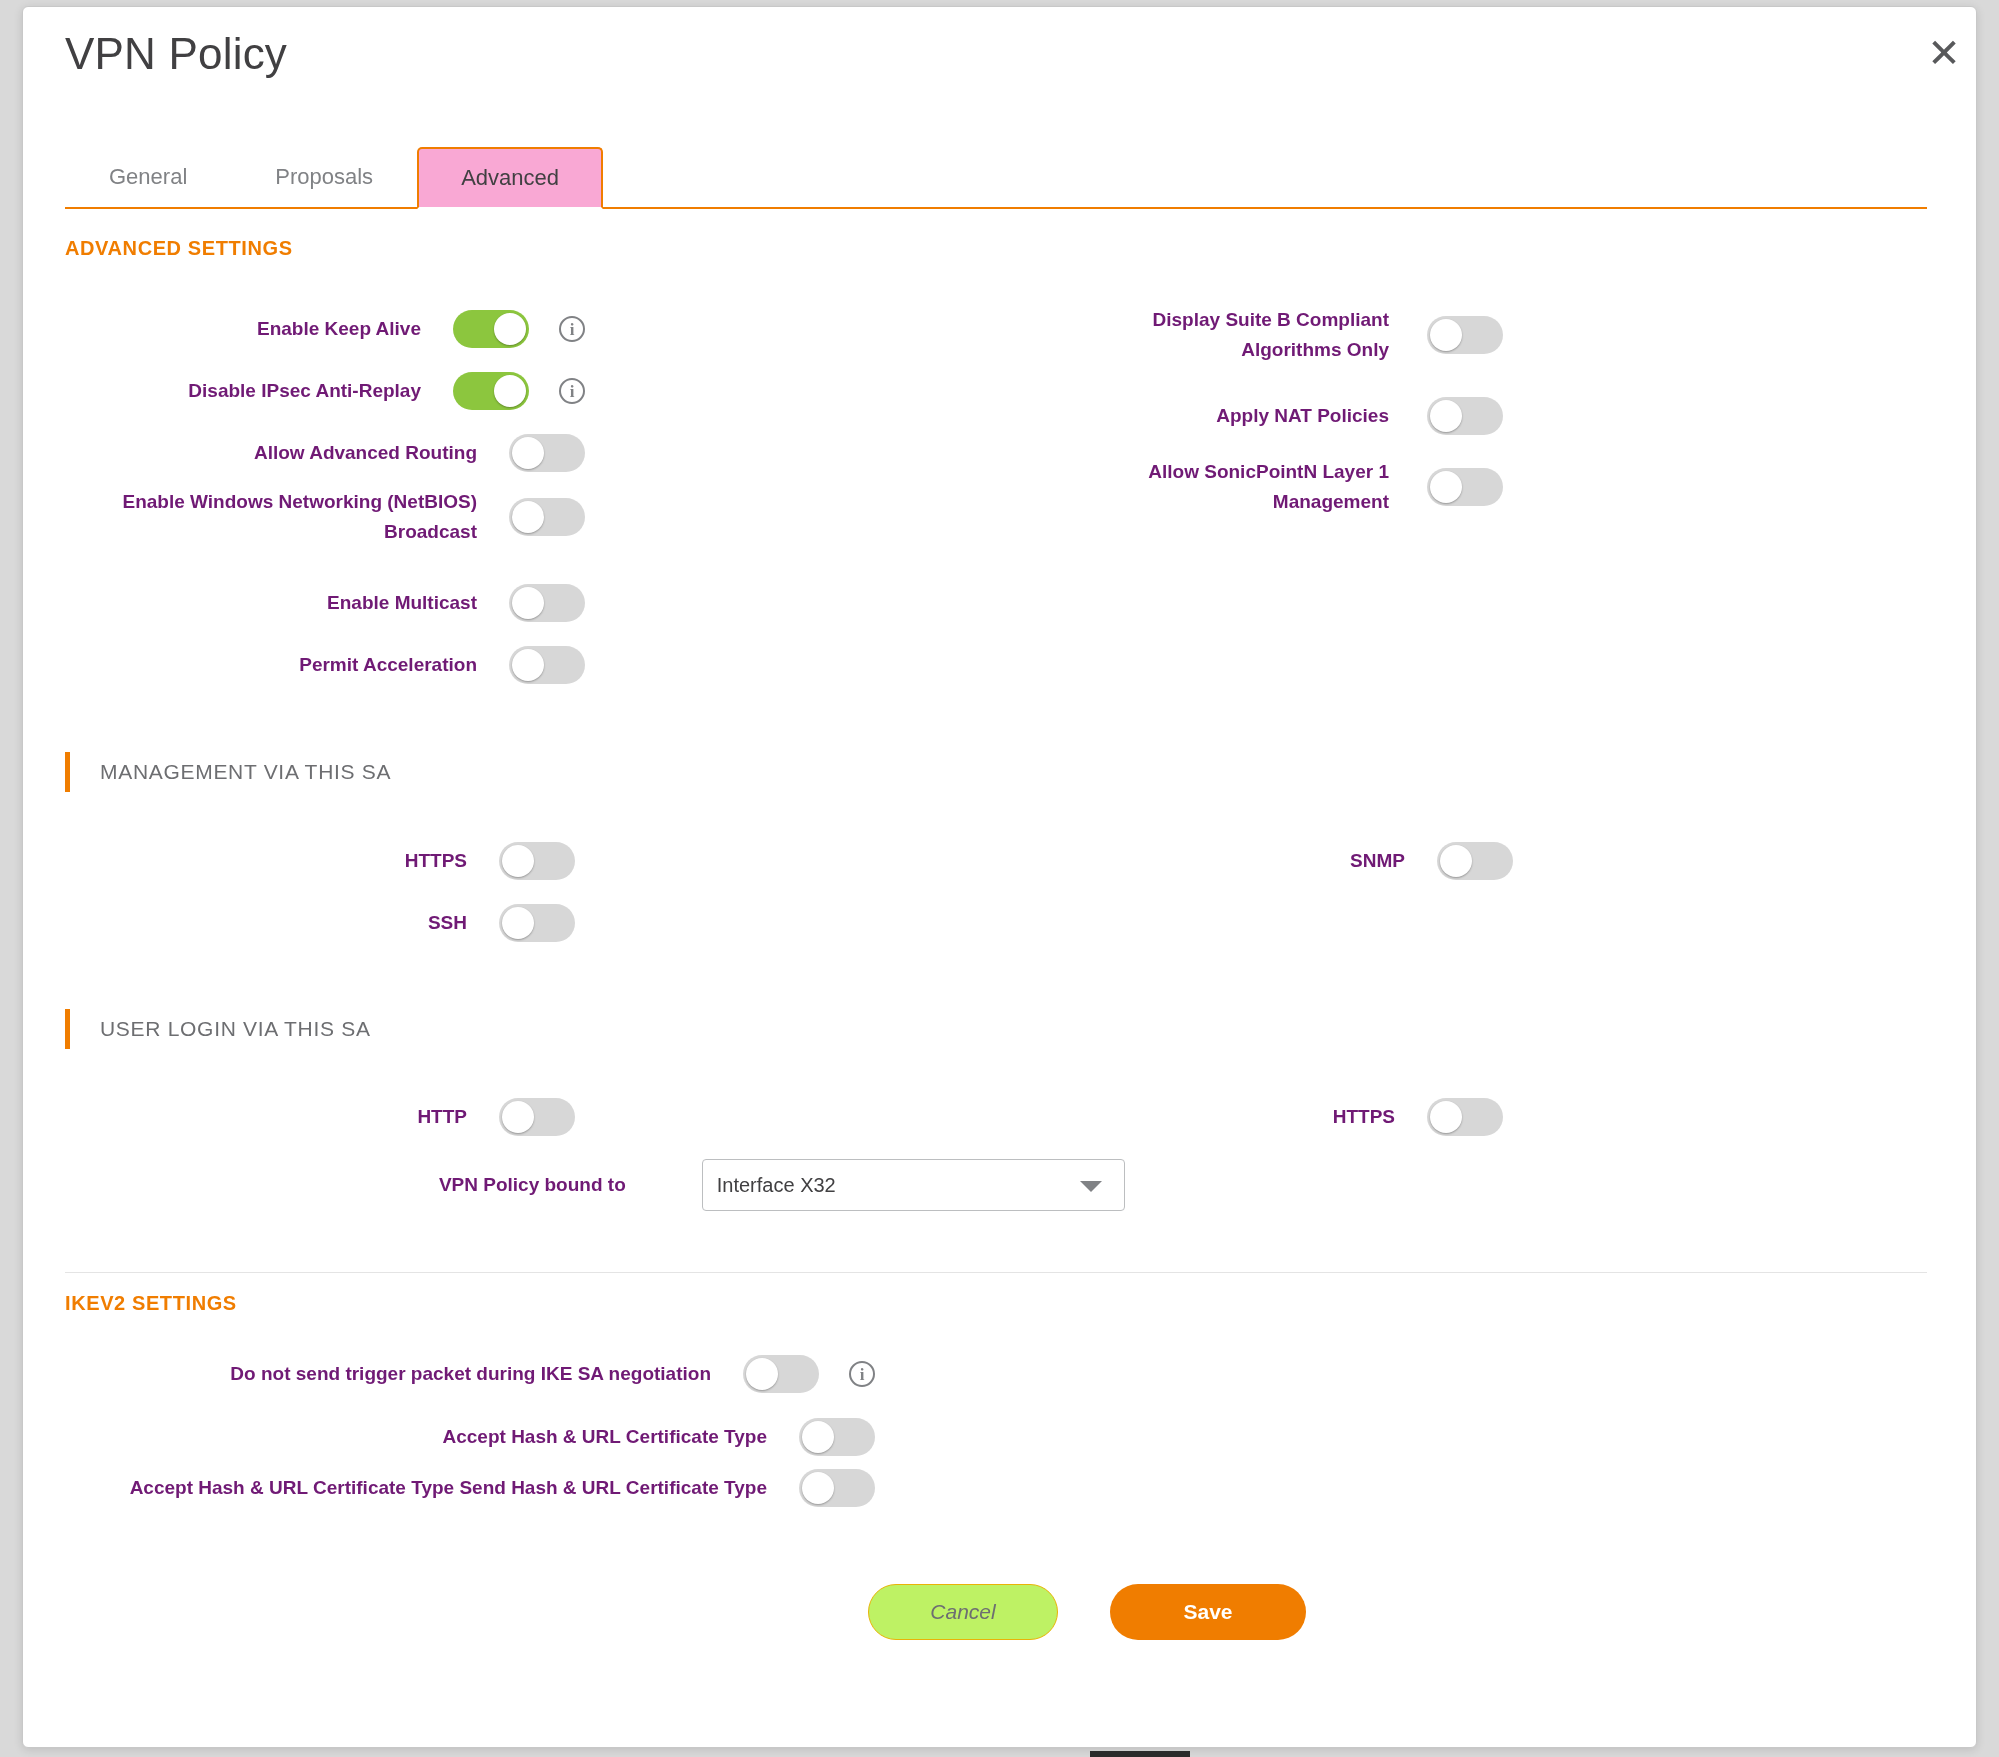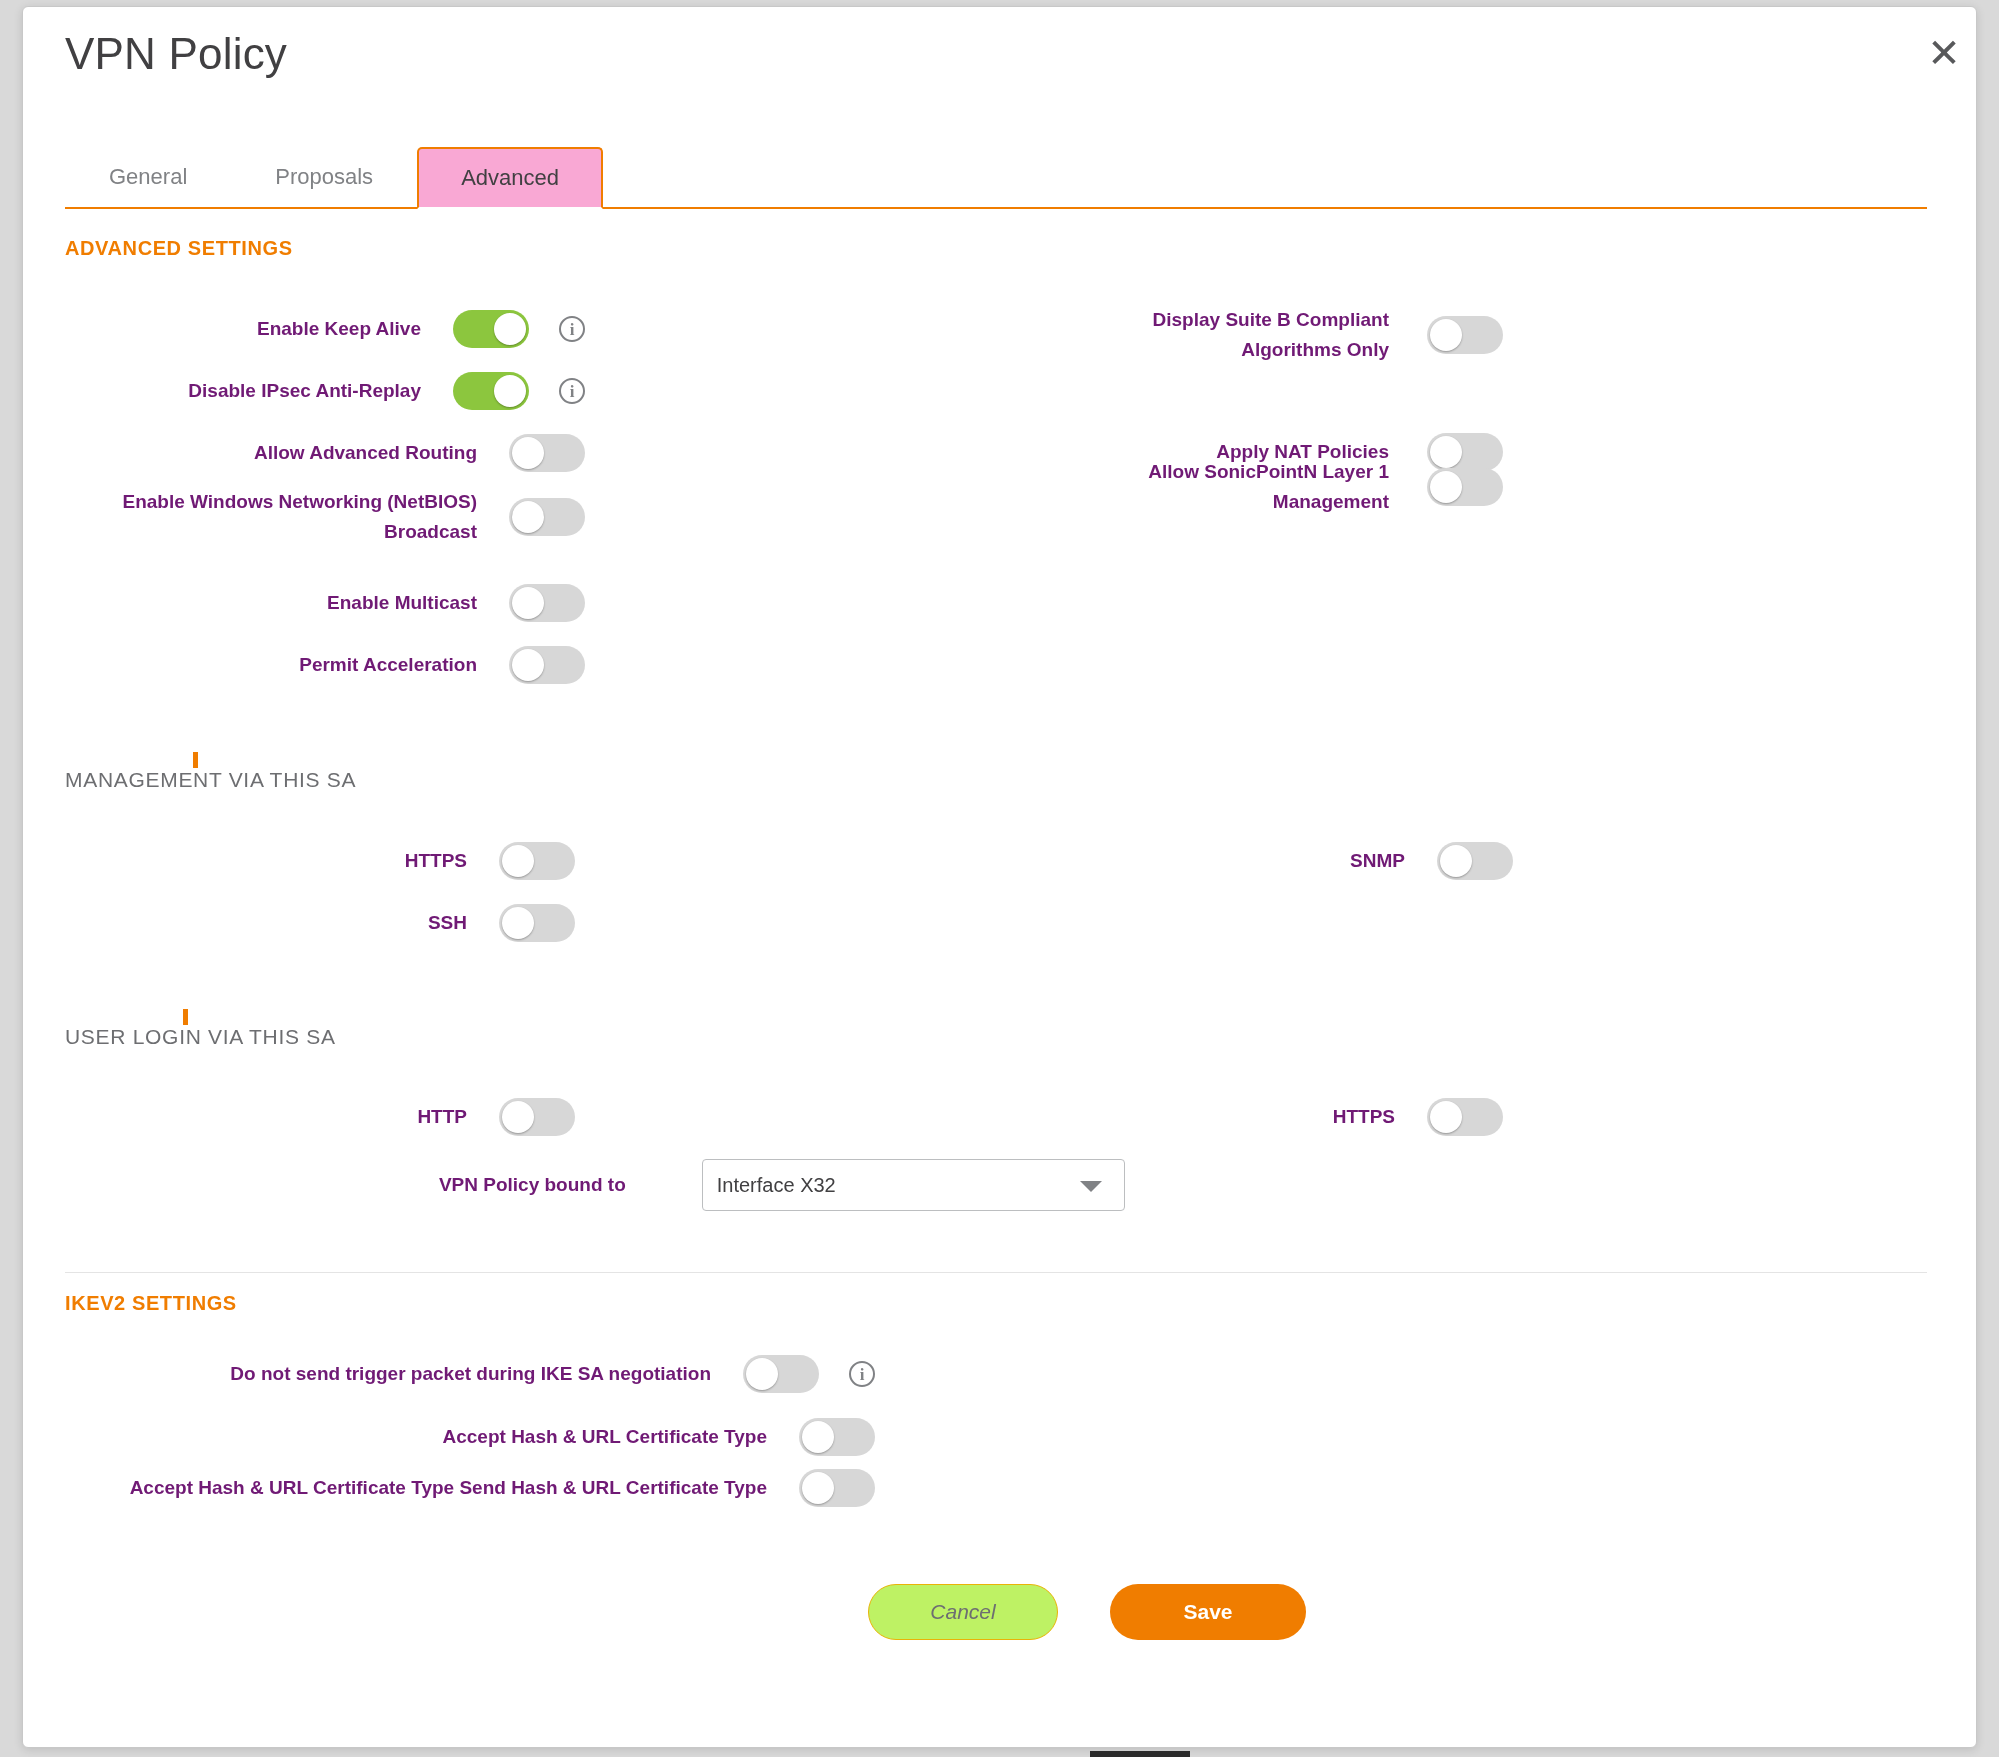--- a/index.html
+++ b/index.html
@@ -86,21 +86,20 @@
     font-weight: bold;
     color: #f07d00;
     letter-spacing: .6px;
   }
   .sub-section {
     position: absolute;
     left: 42px;
     display: flex;
     align-items: center;
     height: 40px;
-    flex-direction: column;
   }
   .sub-section .bar {
     width: 5px;
     height: 40px;
     background: #f07d00;
     margin-right: 30px;
   }
   .sub-section .txt {
     font-size: 21px;
     color: #6d6e71;
@@ -270,21 +269,21 @@
         </div>
     </div>
 
     <div class="row" style="left:1000px; top:298px; width:480px; justify-content:flex-end;">
       <div class="lbl" style="width:330px">Display Suite B Compliant Algorithms Only</div>
       <div class="toggle" style="margin-left:38px">
           <div class="knob"></div>
         </div>
     </div>
 
-    <div class="row" style="left:1000px; top:390px; width:480px; justify-content:flex-end;margin-top:36px;">
+    <div class="row" style="left:1000px; top:390px; width:480px; justify-content:flex-end;">
       <div class="lbl" style="width:330px">Apply NAT Policies</div>
       <div class="toggle" style="margin-left:38px">
           <div class="knob"></div>
         </div>
     </div>
 
     <div class="row" style="left:1000px; top:450px; width:480px; justify-content:flex-end;">
       <div class="lbl" style="width:330px">Allow SonicPointN Layer 1 Management</div>
       <div class="toggle" style="margin-left:38px">
           <div class="knob"></div>

